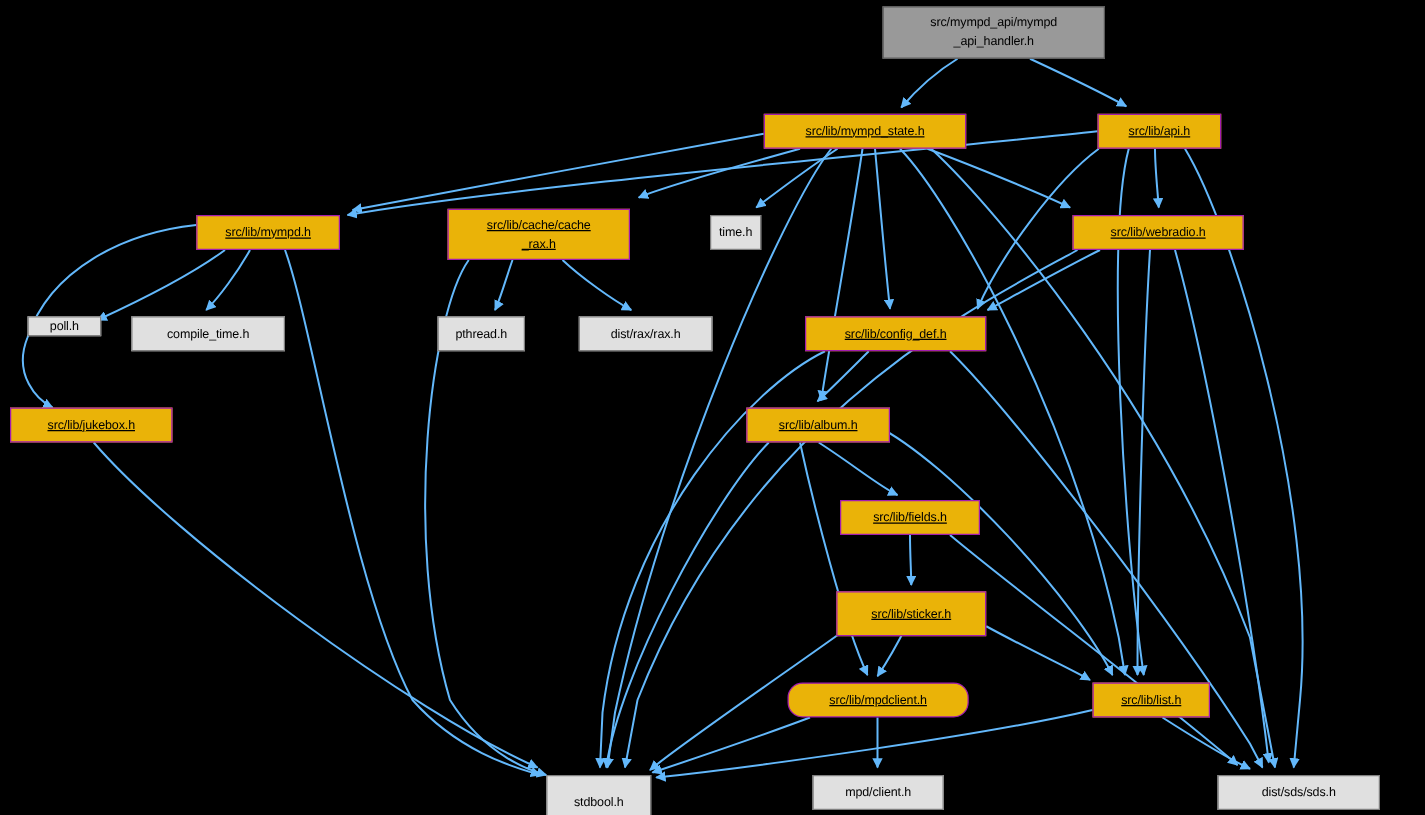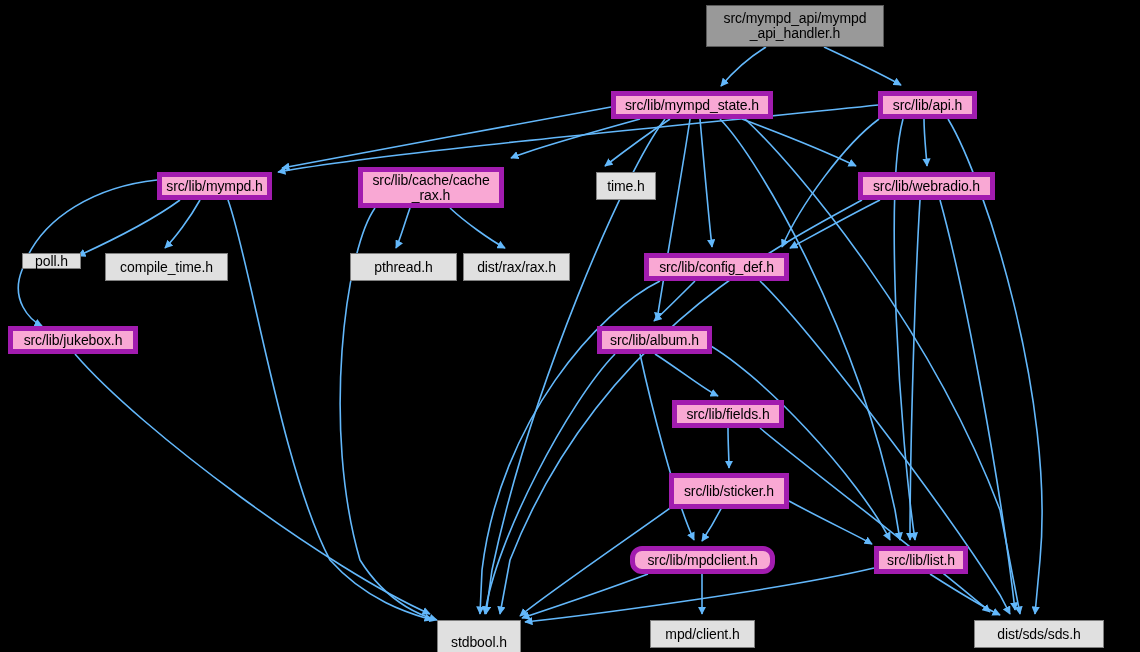--- a/index.html
+++ b/index.html
@@ -23,29 +23,30 @@
     height: 652px;
     pointer-events: none;
   }
   .node {
     position: absolute;
     box-sizing: border-box;
     display: flex;
     align-items: center;
     justify-content: center;
     text-align: center;
-    font-size: 14px;
+    font-size: 10px;
     line-height: 15px;
     color: #000000;
     white-space: pre;
     letter-spacing: -0.1px;
   }
   .node.kind-internal {
-    background: #f9a8d4;
-    border: 5px solid #a21caf;
+    background: #eab308;
+    border: 1px solid #a21caf;
+    text-decoration: underline;
   }
   .node.kind-external {
     background: #e0e0e0;
     border: 1px solid #808080;
   }
   .node.kind-root {
     background: #999999;
     border: 1px solid #5a5a5a;
   }
   .node-label {
@@ -111,25 +112,25 @@
       </g>
   </svg>
   <div id="nodes-group">
       <div class="node kind-root" style="left: 706px; top: 5px; width: 178px; height: 42px;"><span class="node-label">src/mympd_api/mympd
 _api_handler.h</span></div>
       <div class="node kind-internal" style="left: 611px; top: 91px; width: 162px; height: 28px;"><span class="node-label">src/lib/mympd_state.h</span></div>
       <div class="node kind-internal" style="left: 878px; top: 91px; width: 99px; height: 28px;"><span class="node-label">src/lib/api.h</span></div>
       <div class="node kind-internal" style="left: 157px; top: 172px; width: 115px; height: 28px;"><span class="node-label">src/lib/mympd.h</span></div>
       <div class="node kind-internal" style="left: 358px; top: 167px; width: 146px; height: 41px;"><span class="node-label">src/lib/cache/cache
 _rax.h</span></div>
-      <div class="node kind-external" style="left: 568px; top: 172px; width: 60px; height: 28px; margin-left: 28px;"><span class="node-label">time.h</span></div>
+      <div class="node kind-external" style="left: 568px; top: 172px; width: 41px; height: 28px;"><span class="node-label">time.h</span></div>
       <div class="node kind-internal" style="left: 858px; top: 172px; width: 137px; height: 28px;"><span class="node-label">src/lib/webradio.h</span></div>
       <div class="node kind-external" style="left: 22px; top: 253px; width: 59px; height: 16px;"><span class="node-label">poll.h</span></div>
       <div class="node kind-external" style="left: 105px; top: 253px; width: 123px; height: 28px;"><span class="node-label">compile_time.h</span></div>
-      <div class="node kind-external" style="left: 350px; top: 253px; width: 107px; height: 28px;"><span class="node-label">pthread.h</span></div>
+      <div class="node kind-external" style="left: 350px; top: 253px; width: 70px; height: 28px;"><span class="node-label">pthread.h</span></div>
       <div class="node kind-external" style="left: 463px; top: 253px; width: 107px; height: 28px;"><span class="node-label">dist/rax/rax.h</span></div>
       <div class="node kind-internal" style="left: 644px; top: 253px; width: 145px; height: 28px;"><span class="node-label">src/lib/config_def.h</span></div>
       <div class="node kind-internal" style="left: 8px; top: 326px; width: 130px; height: 28px;"><span class="node-label">src/lib/jukebox.h</span></div>
       <div class="node kind-internal" style="left: 597px; top: 326px; width: 115px; height: 28px;"><span class="node-label">src/lib/album.h</span></div>
       <div class="node kind-internal" style="left: 672px; top: 400px; width: 112px; height: 28px;"><span class="node-label">src/lib/fields.h</span></div>
       <div class="node kind-internal" style="left: 669px; top: 473px; width: 120px; height: 36px;"><span class="node-label">src/lib/sticker.h</span></div>
       <div class="node kind-internal" style="left: 630px; top: 546px; width: 145px; height: 28px; border-radius: 12px;"><span class="node-label">src/lib/mpdclient.h</span></div>
       <div class="node kind-internal" style="left: 874px; top: 546px; width: 94px; height: 28px;"><span class="node-label">src/lib/list.h</span></div>
       <div class="node kind-external" style="left: 437px; top: 620px; width: 84px; height: 44px;"><span class="node-label">stdbool.h</span></div>
       <div class="node kind-external" style="left: 650px; top: 620px; width: 105px; height: 28px;"><span class="node-label">mpd/client.h</span></div>

